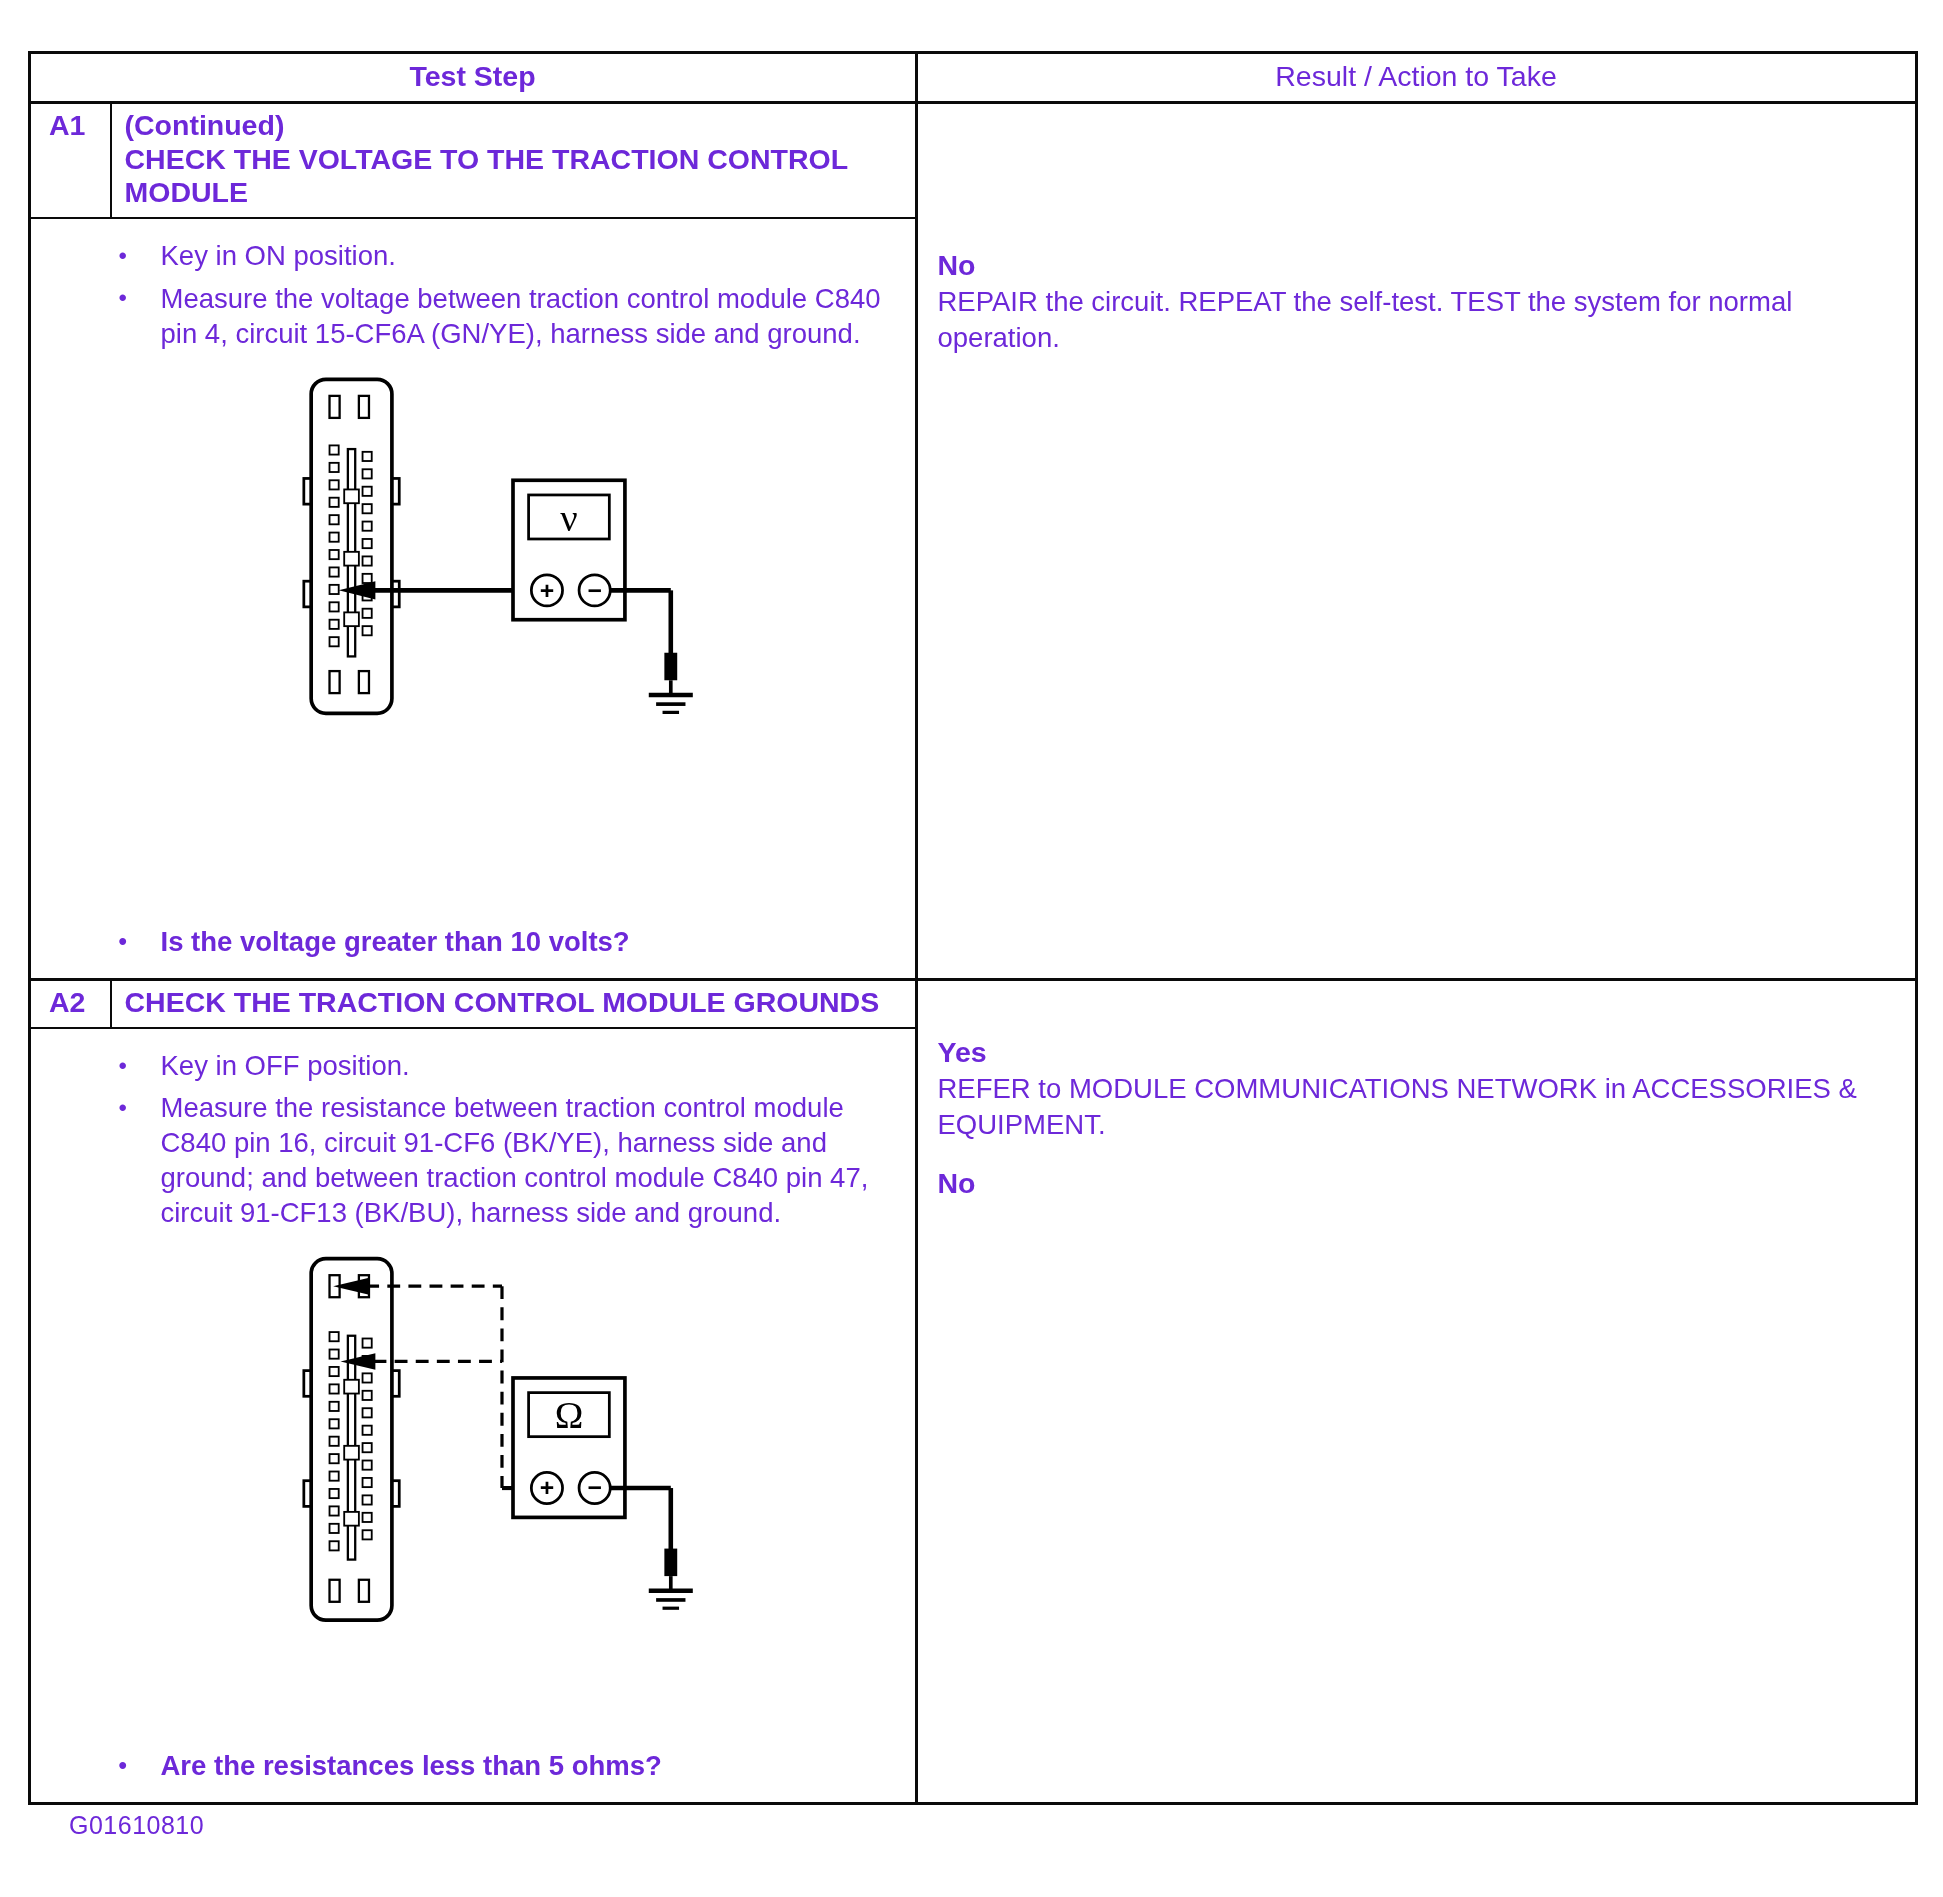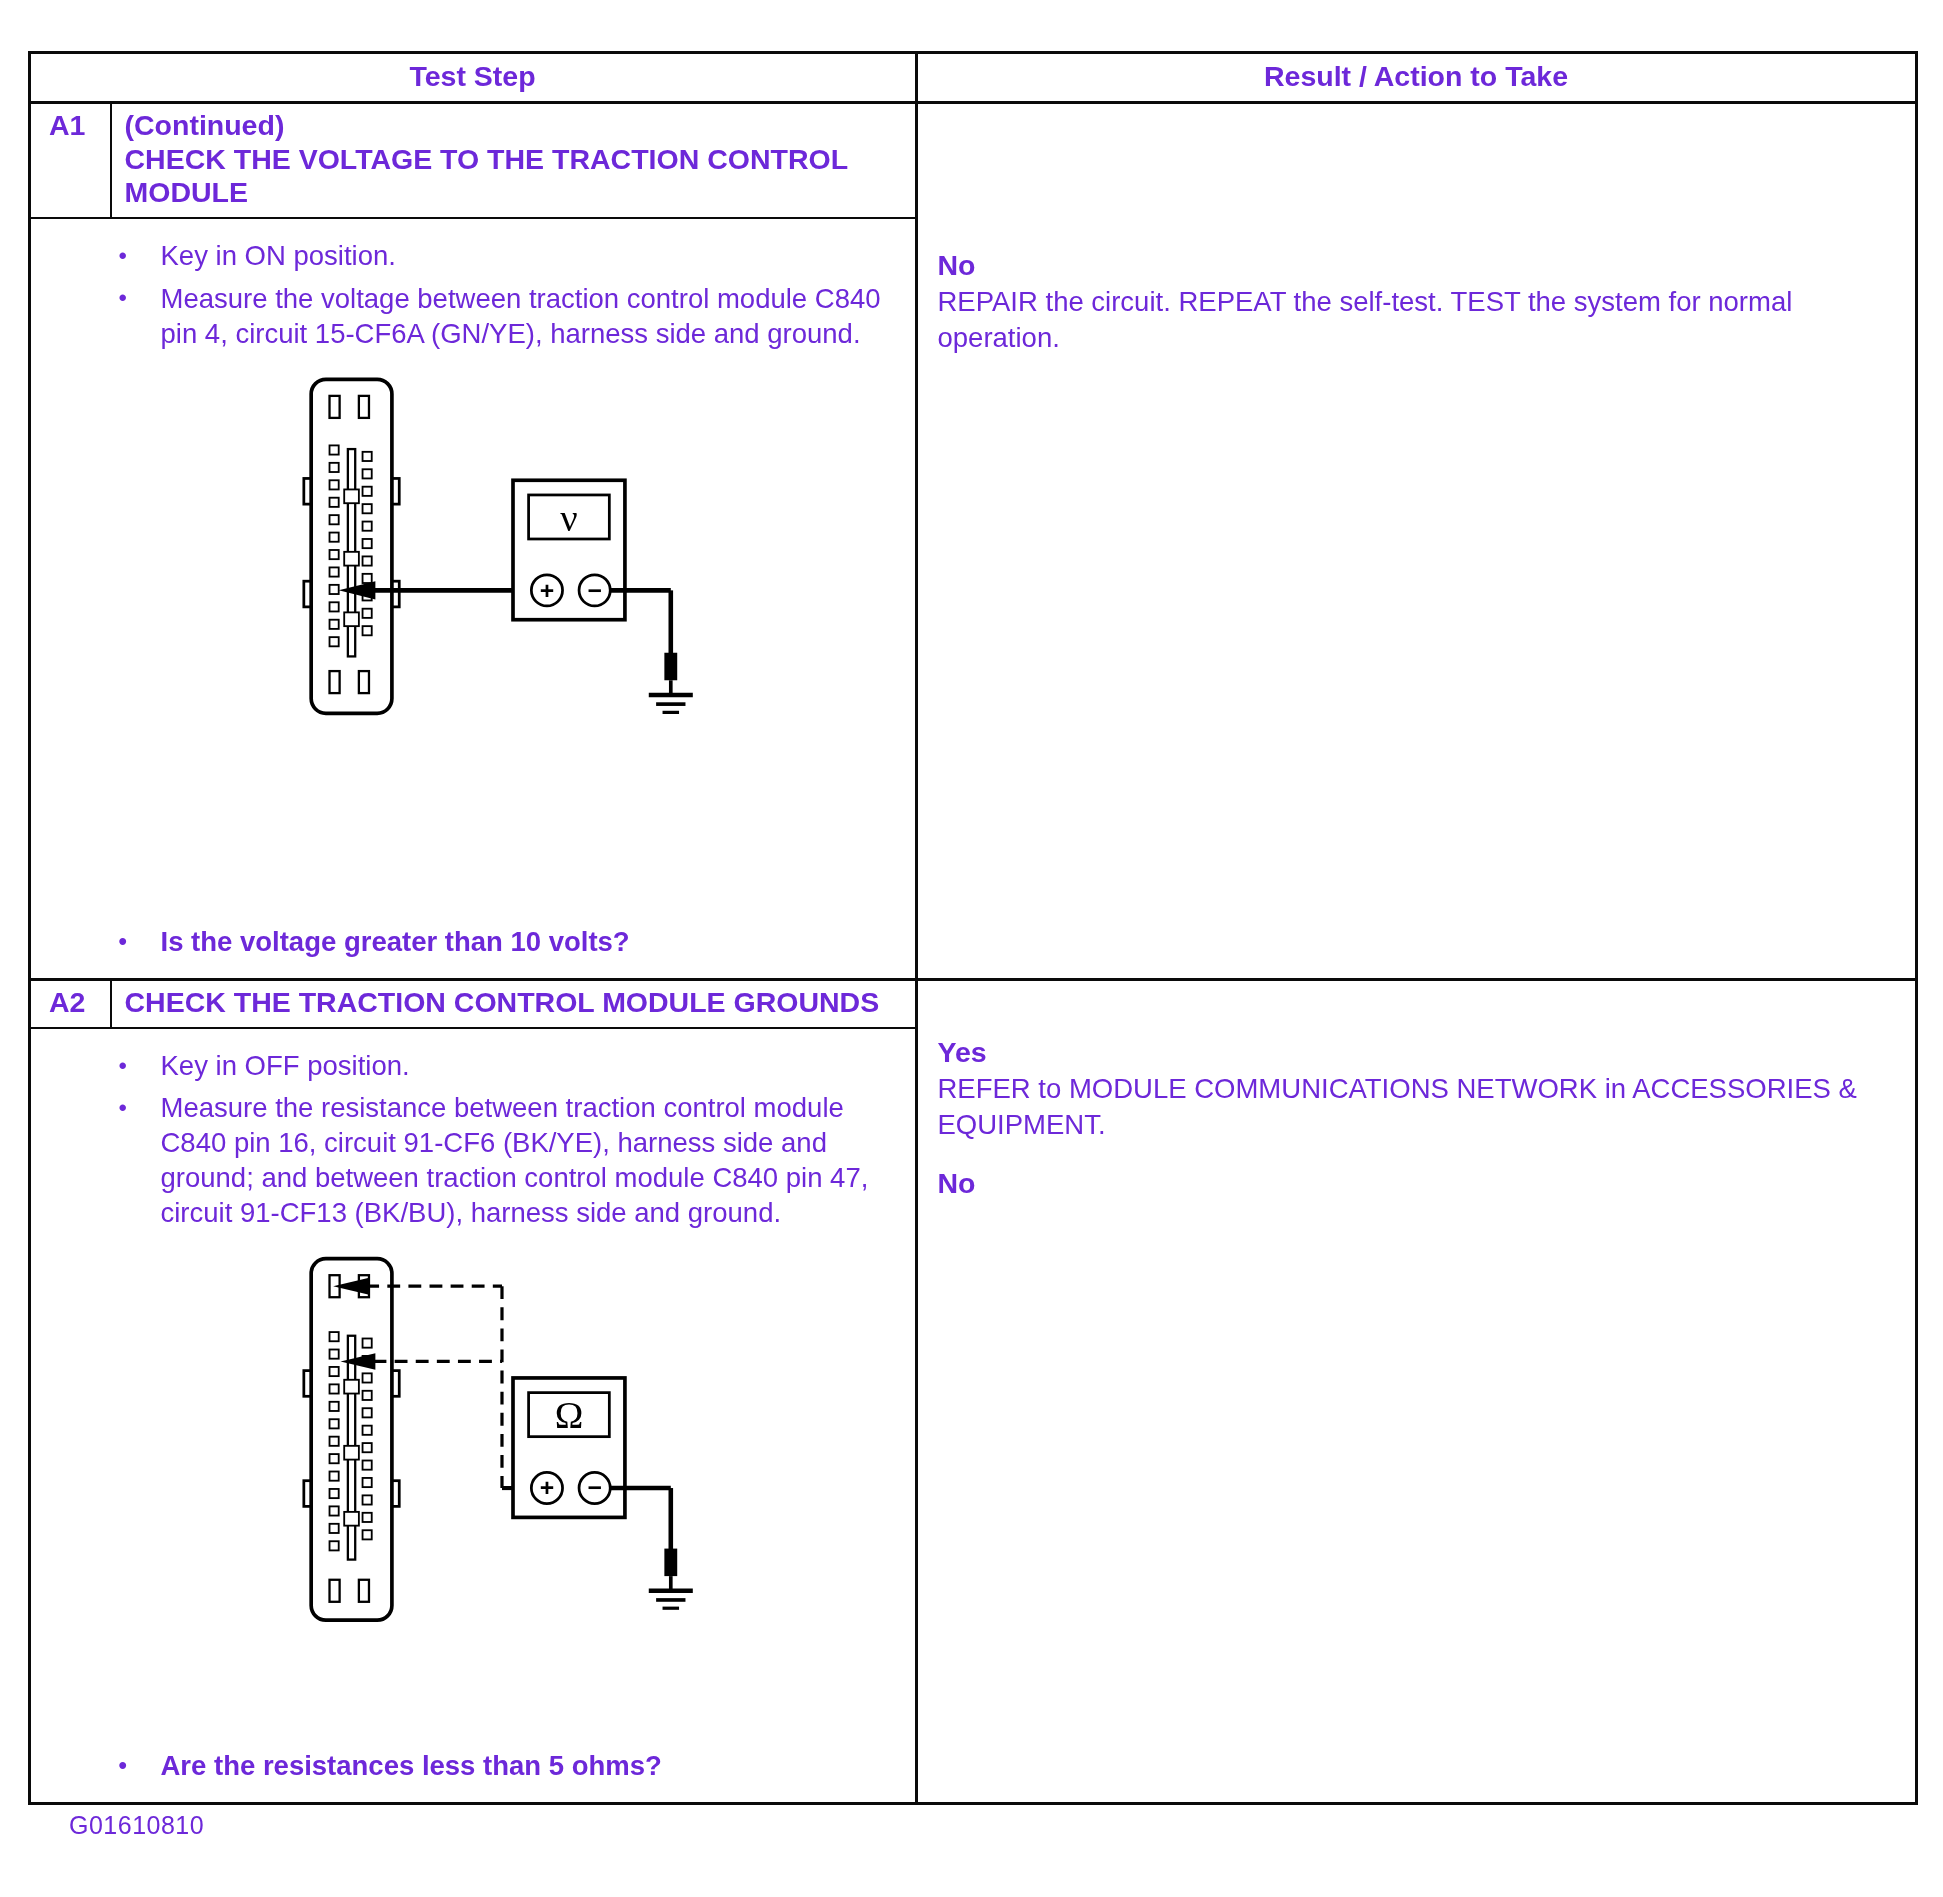--- a/index.html
+++ b/index.html
@@ -3,21 +3,21 @@
 <meta charset="utf-8">
 <style>
   html,body { margin:0; padding:0; background:#e8e8e8; }
   .page {
     width:1943px; height:1897px; background:#ffffff; position:relative;
     font-family:"Liberation Sans", sans-serif; color:#6d28d9; overflow:hidden;
   }
   .diag-table { position:absolute; left:27.5px; top:51px; width:1884px; border:3.7px solid #0a0a0a; box-sizing:content-box; background:#fff; }
   .hdr { display:flex; border-bottom:3.7px solid #0a0a0a; }
   .hdr-left { width:887px; border-right:3.7px solid #0a0a0a; text-align:center; font-weight:bold; font-size:28.5px; padding:6.4px 0 7.3px 0; box-sizing:border-box; }
-  .hdr-right { flex:1; text-align:center; font-weight:bold; font-size:28.5px; padding:6.4px 0 7.3px 0;border-radius:22px; }
+  .hdr-right { flex:1; text-align:center; font-weight:normal; font-size:28.5px; padding:6.4px 0 7.3px 0;border-radius:22px; }
   .row { display:flex; }
   .row + .row { border-top:3.7px solid #0a0a0a; }
   .row-a1 { min-height:874px; }
   .row-a2 { min-height:821px; }
   .cell-left { width:887px; border-right:3.7px solid #0a0a0a; display:flex; flex-direction:column; box-sizing:border-box; }
   .cell-right { flex:1; box-sizing:border-box; }
   .title-band { display:flex; border-bottom:2.8px solid #0a0a0a; }
   .step-id { width:81px; flex:none; border-right:2.8px solid #0a0a0a; font-weight:bold; font-size:28.5px; padding:5.5px 0 5.5px 18.4px; box-sizing:border-box; }
   .title-text { flex:1; font-weight:bold; font-size:28.5px; line-height:1.18; padding:5.5px 14.7px 7.3px 13px; }
   .bullets { margin:20px 0 0 0; padding:0 20px 0 88px; list-style:none; }

